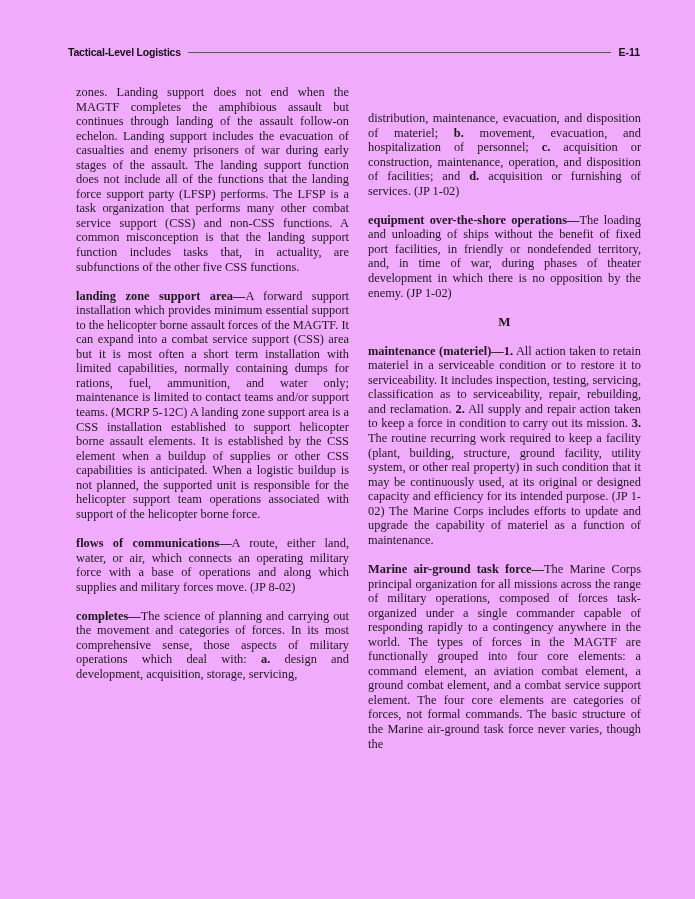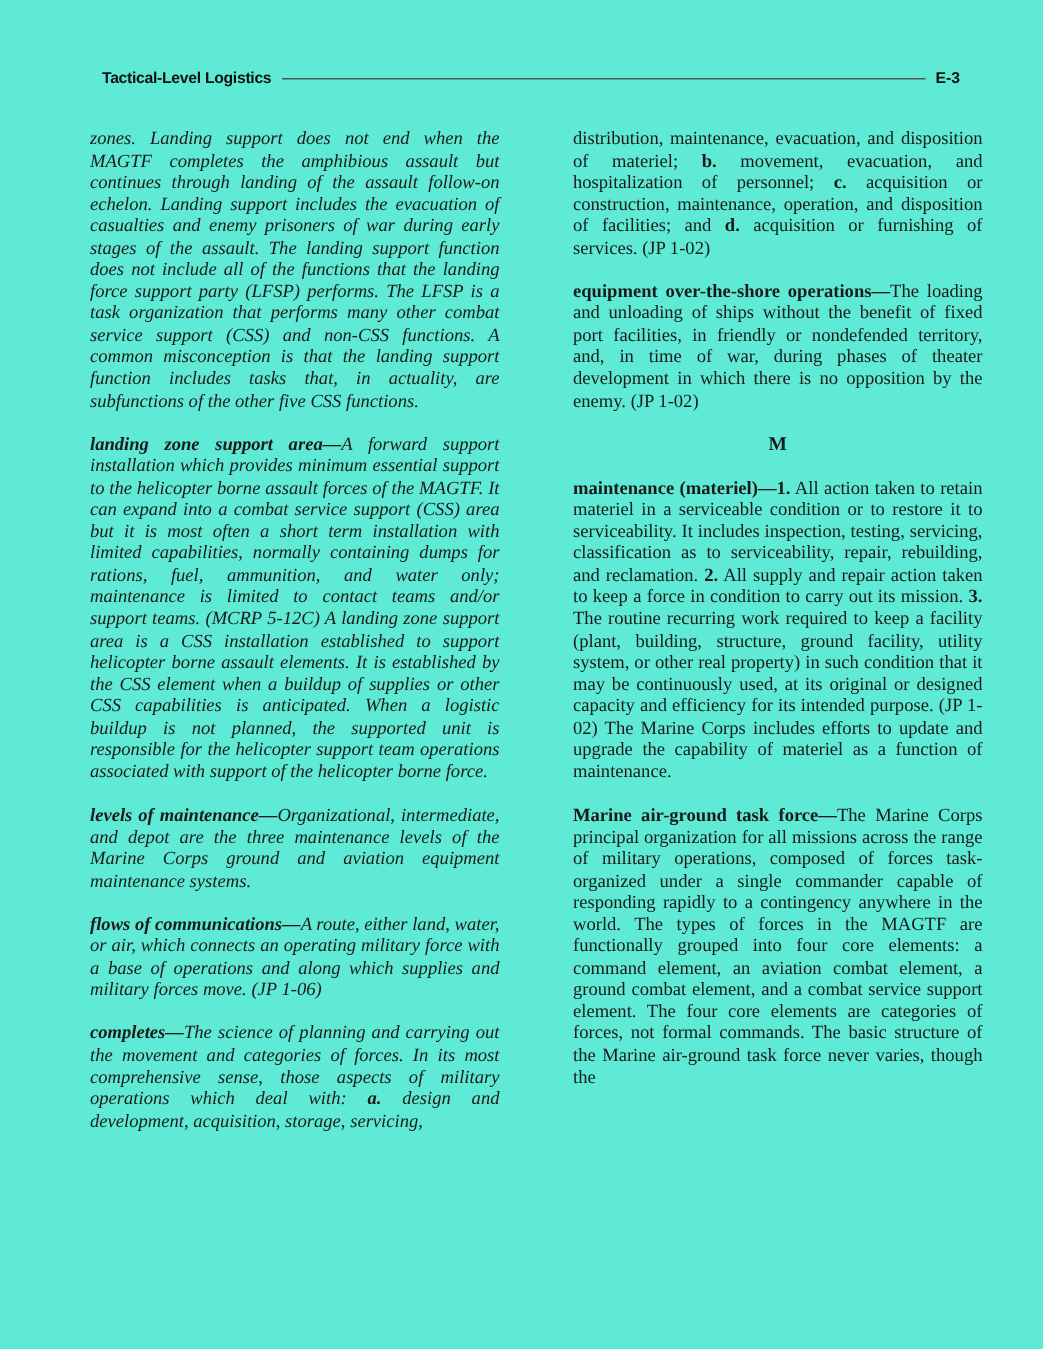--- a/index.html
+++ b/index.html
@@ -1,55 +1,52 @@
 <!DOCTYPE html>
 <html><head>
   <meta charset="utf-8">
   <style>
     html, body { margin: 0; padding: 0; background: #ffffff; }
     body { width: 695px; height: 899px; position: relative; overflow: hidden; }
-    .page { position: absolute; left: 0; top: 0; width: 695px; height: 899px; background: #5eead4; }
+    .page { position: absolute; left: 0; top: 0; width: 695px; height: 899px; background: #f0abfc; }
     .header { position: absolute; left: 68px; top: 44px; width: 572px; height: 16px; display: flex; align-items: center; }
     .header-title { font-family: "Liberation Sans", sans-serif; font-weight: bold; font-size: 10.5px; color: #111; white-space: nowrap; letter-spacing: -0.2px; }
     .header-rule { flex: 1; height: 0; border-top: 1px solid #555; margin: 0 7px; }
     .header-page { font-family: "Liberation Sans", sans-serif; font-weight: bold; font-size: 10.5px; color: #111; white-space: nowrap; }
     .col { position: absolute; top: 85px; width: 273px; font-family: "Liberation Serif", serif; font-size: 12.4px; line-height: 14.55px; color: #1a1a1a; text-align: justify; hyphens: manual; }
-    .col-left { left: 60px; font-style: italic; }
-    .col-right { left: 382px; }
+    .col-left { left: 76px; }
+    .col-right { left: 368px; margin-top: 26px; }
     .entry { margin: 0 0 14.55px 0; }
     .term { font-weight: bold; }
     .bold { font-weight: bold; }
     .section-letter { text-align: center; font-weight: bold; font-size: 13px; margin: 0 0 14.55px 0; }
   </style>
 </head>
 <body>
 
 <div class="page">
 
   <div class="header">
     <span class="header-title">Tactical-Level Logistics</span>
     <span class="header-rule"></span>
-    <span class="header-page">E-3</span>
+    <span class="header-page">E-11</span>
   </div>
 
   <div class="col col-left">
     <p class="entry">
       <span>zones. Landing support does not end when the MAGTF completes the amphibious assault but continues through landing of the assault follow-on echelon. Landing support includes the evacuation of casualties and enemy prisoners of war  during early stages of the assault. The landing support function does not include all of the functions that the landing force support party (LFSP) performs. The LFSP is a task organization that performs many other combat service support (CSS) and non-CSS functions. A common misconception is that the landing support function includes tasks that, in actuality, are subfunctions of the other five CSS functions.</span>
     </p>
 
     <p class="entry">
       <span class="term">landing zone support area—</span><span>A forward support installation which provides minimum essential support to the helicopter borne assault forces of the MAGTF. It can expand into a combat service support (CSS) area but it is most often a short term installation with limited capabilities, normally containing dumps for rations, fuel, ammunition, and water only; maintenance is limited to contact teams and/or support teams. (MCRP 5-12C) A landing zone support area is a CSS installation established to support helicopter borne assault elements. It is established by the CSS element when a buildup of supplies or other CSS capabilities is anticipated. When a logistic buildup is not planned, the supported unit is responsible for the helicopter support team operations associated with support of the helicopter borne force.</span>
     </p>
 
-    <p class="entry">
-      <span class="term">levels of maintenance—</span><span>Organizational, intermediate, and depot are the three maintenance levels of the Marine Corps ground and aviation equipment maintenance systems.</span>
-    </p>
 
     <p class="entry">
-      <span class="term">flows of communications—</span><span>A route, either land, water, or air, which connects an operating military force with a base of operations and along which supplies and military forces move. (JP 1-06)</span>
+      <span class="term">flows of communications—</span><span>A route, either land, water, or air, which connects an operating military force with a base of operations and along which supplies and military forces move. (JP 8-02)</span>
     </p>
 
     <p class="entry">
       <span class="term">completes—</span><span>The science of planning and carrying out the movement and categories of forces. In its most comprehensive sense, those aspects of military operations which deal with: </span><span class="bold">a.</span><span> design and development, acquisition, storage, servicing,</span>
     </p>
   </div>
 
   <div class="col col-right">
     <p class="entry">
       <span>distribution, maintenance, evacuation, and disposition of materiel; </span><span class="bold">b.</span><span> movement, evacuation, and hospitalization of personnel; </span><span class="bold">c.</span><span> acquisition or construction, maintenance, operation, and disposition of facilities; and </span><span class="bold">d.</span><span> acquisition or furnishing of services. (JP 1-02)</span>

